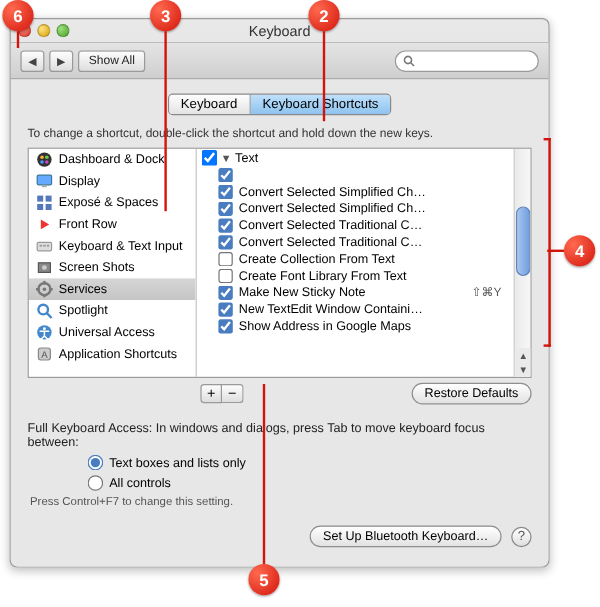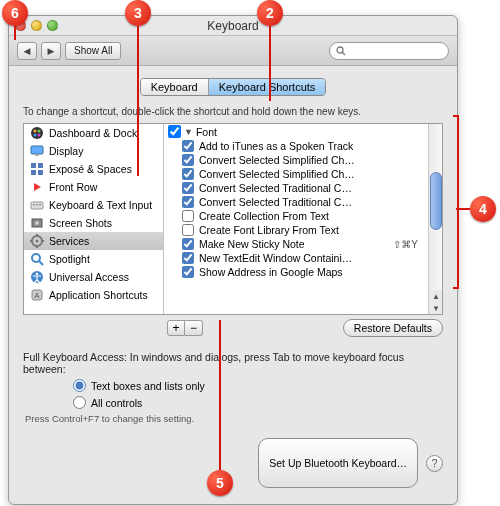--- a/index.html
+++ b/index.html
@@ -67,21 +67,21 @@
   .below-panes{display:flex;align-items:center;margin-top:4px;}
   .addrem{display:flex;margin-left:144px;}
   .sq{width:18px;height:16px;border:1px solid #9a9a9a;background:linear-gradient(#fdfdfd,#dedede);display:flex;align-items:center;justify-content:center;font-size:12px;border-radius:3px 0 0 3px;}
   .sq+.sq{border-left:none;border-radius:0 3px 3px 0;}
   .restore{margin-left:auto;padding:2px 10px;border:1px solid #8f8f8f;border-radius:10px;background:linear-gradient(#fff,#e2e2e2);font-size:10.5px;}
   .fka{margin-top:14px;font-size:10.5px;color:#222;}
   .radio-row{display:flex;align-items:center;gap:5px;margin-top:4px;margin-left:6px;font-size:10.5px;padding-left:44px;}
   .radio-row input{accent-color:#4a7dc0;}
   .subhint{font-size:9.5px;color:#555;margin-top:4px;margin-left:2px;}
   .footer{display:flex;justify-content:flex-end;align-items:center;gap:8px;margin-top:14px;}
-  .bt-btn{padding:18px 10px;border:1px solid #8f8f8f;border-radius:10px;background:linear-gradient(#fff,#e2e2e2);font-size:10.5px;}
+  .bt-btn{padding:2px 10px;border:1px solid #8f8f8f;border-radius:10px;background:linear-gradient(#fff,#e2e2e2);font-size:10.5px;}
   .help{width:17px;height:17px;border-radius:50%;border:1px solid #8a8a8a;background:linear-gradient(#fff,#dedede);display:flex;align-items:center;justify-content:center;font-size:11px;color:#555;}
   
   .callout{position:absolute;width:26px;height:26px;border-radius:50%;background:radial-gradient(circle at 30% 30%,#ff6a4f,#d3140b);color:#fff;font-weight:bold;font-size:14px;display:flex;align-items:center;justify-content:center;box-shadow:0 1px 2px rgba(0,0,0,.4);}
   .callout .line{position:absolute;background:#d3140b;}
   .c6{left:2px;top:0;} .c6 .line{width:2px;height:14px;left:12px;top:26px;}
   .c3{left:125px;top:0;} .c3 .line{width:2px;height:150px;left:12px;top:26px;}
   .c2{left:257px;top:0;} .c2 .line{width:2px;height:75px;left:12px;top:26px;}
   .c4{left:470px;top:196px;} .c4 .line{width:14px;height:2px;left:-14px;top:12px;}
   .c5{left:207px;top:470px;} .c5 .line{width:2px;height:150px;left:12px;top:-150px;}
   .red-bracket{position:absolute;border:2px solid #d3140b;}
@@ -227,26 +227,25 @@
               </svg>
             </span>
             <span>Application Shortcuts</span>
           </div>
         </div>
       <div class="right-pane">
         <div class="right-inner">
           <div class="grp-header">
             <input type="checkbox" checked="" style="">
             <span class="disclosure">▼</span>
-            <span>Font</span>
+            <span>Text</span>
           </div>
           <div id="svclist">
               <div class="svc">
                 <input type="checkbox" checked="" style="">
-                <span>Add to iTunes as a Spoken Track</span>
               </div>
               <div class="svc">
                 <input type="checkbox" checked="" style="">
                 <span>Convert Selected Simplified Ch…</span>
               </div>
               <div class="svc">
                 <input type="checkbox" checked="" style="">
                 <span>Convert Selected Simplified Ch…</span>
               </div>
               <div class="svc">

